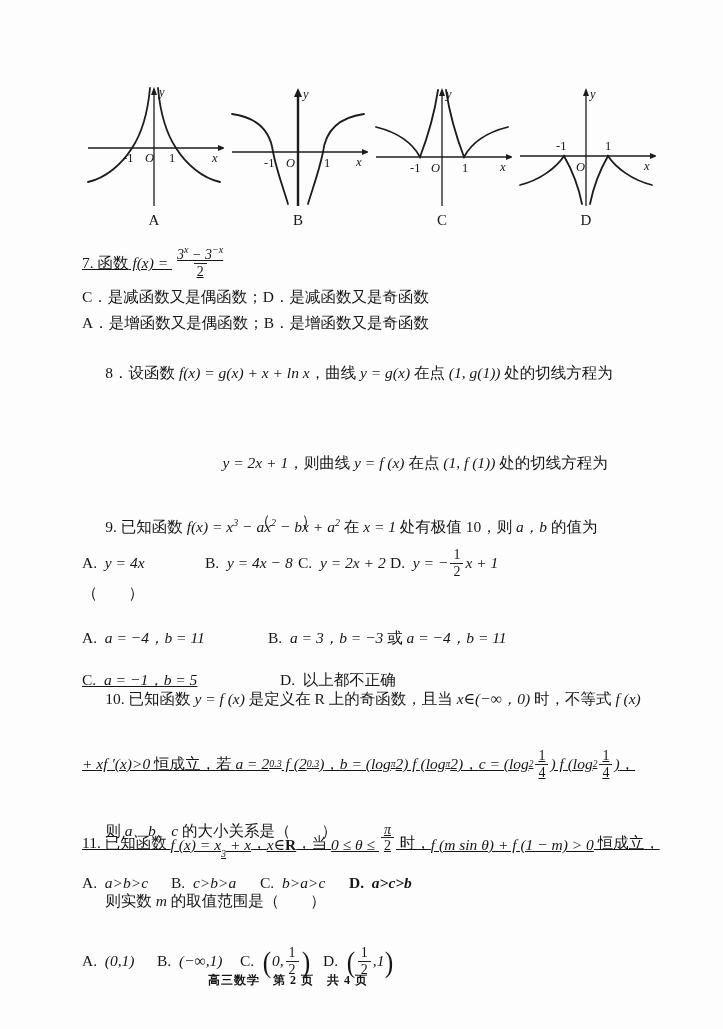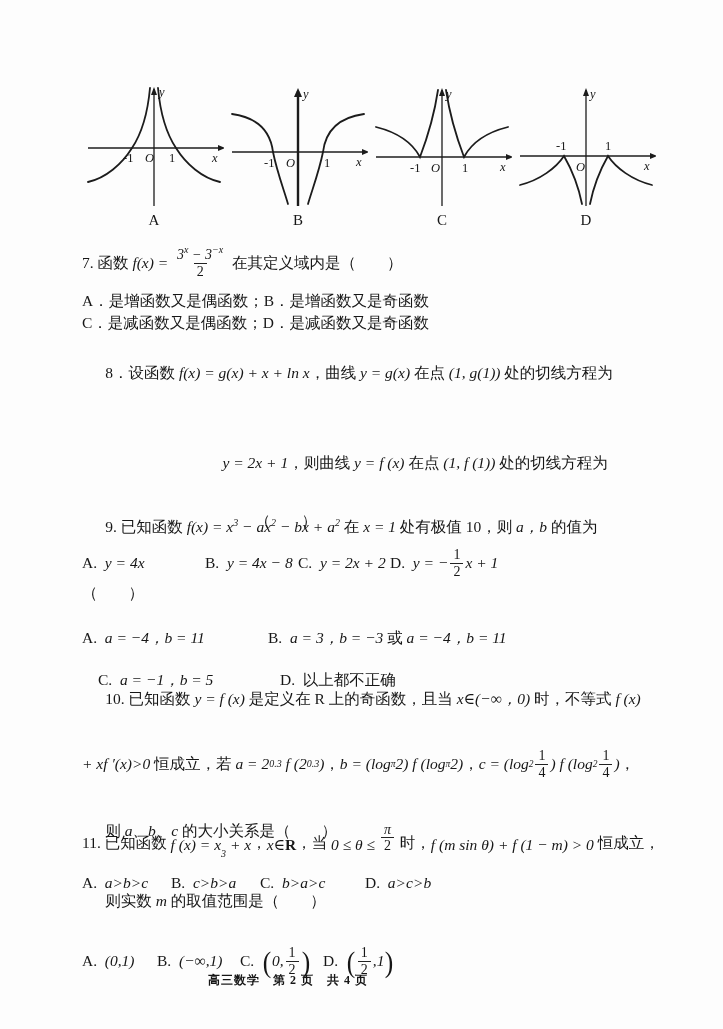--- a/index.html
+++ b/index.html
@@ -9,21 +9,21 @@
     font-family:"Liberation Serif","DejaVu Serif",serif;
     color:#161616; font-size:15.5px;
   }
   .sheet { position:absolute; inset:0; background:#fdfdfd; }
   .block { position:absolute; left:82px; width:610px; }
   .t { font-style:normal; }
   .m { font-style:italic; font-family:"Liberation Serif","DejaVu Serif",serif; }
   .bold { font-weight:bold; }
   .sup { vertical-align:super; font-size:10px; line-height:0; }
   .sub { vertical-align:sub; font-size:9.5px; line-height:0; }
-  .flexline { display:flex; align-items:center; white-space:pre; }
+  .flexline { display:flex; align-items:center; white-space:pre;text-decoration:underline; }
   .baseline { line-height:22px; white-space:pre; }
   .frac { display:inline-flex; flex-direction:column; align-items:center;
           vertical-align:middle; line-height:1.12; margin:0 2px; font-size:14px; }
   .frac .fn { padding:0 3px; }
   .frac .fd { border-top:1.3px solid #222; padding:0 3px; }
   .frac .m  { font-style:italic; }
   .bigp { font-size:30px; font-style:normal; line-height:0.9; vertical-align:middle;
           display:inline-block; transform:scaleX(.85); }
   .row { position:relative; white-space:pre; }
   .abs { position:absolute; top:0; white-space:pre; }
@@ -115,24 +115,24 @@
         <text class="gnum" x="89" y="66">1</text>
         <text class="glabel" x="128" y="86">x</text>
         <text class="glabel" x="74" y="14">y</text>
       </svg>
       <div class="letter">D</div>
     </div>
   </div>
 
   <div class="block" style="top:240px;">
     <div class="flexline" style="height:46px;">
-      <span class="t">7. 函数</span><span class="m"> f(x) = </span><span class="frac"><span class="fn m"><span>3</span><span class="sup">x</span><span> − 3</span><span class="sup">−x</span></span><span class="fd">2</span></span><span class="t"> 在其定义域内是（　　）</span>
+      <span class="t">7. 函数</span><span class="m"> f(x) = </span><span class="frac"><span class="fn m"><span>3</span><span class="sup">x</span><span> − 3</span><span class="sup">−x</span></span><span class="fd">2</span></span>
     </div>
+    <div class="baseline">C．是减函数又是偶函数；D．是减函数又是奇函数</div>
     <div class="baseline" style="margin-top:4px;">A．是增函数又是偶函数；B．是增函数又是奇函数</div>
-    <div class="baseline">C．是减函数又是偶函数；D．是减函数又是奇函数</div>
   </div>
 
   <div class="block" style="top:340px;">
     <div class="baseline">
       <span class="t">8．设函数 </span><span class="m">f(x) = g(x) + x + ln x</span><span class="t">，曲线 </span><span class="m">y = g(x)</span><span class="t"> 在点 </span><span class="m">(1, g(1))</span><span class="t"> 处的切线方程为</span>
     </div>
     <div class="baseline" style="margin-top:24px; padding-left:33px;text-align:center;">
       <span class="m">y = 2x + 1</span><span class="t">，则曲线 </span><span class="m">y = f (x)</span><span class="t"> 在点 </span><span class="m">(1, f (1))</span><span class="t"> 处的切线方程为</span>
     </div>
     <div class="baseline" style="margin-top:14px; padding-left:173px;">（　　）</div>
@@ -147,40 +147,40 @@
   <div class="block" style="top:494px;">
     <div class="baseline">
       <span class="t">9. 已知函数 </span><span class="m">f(x) = x</span><span class="sup m">3</span><span class="m"> − ax</span><span class="sup m">2</span><span class="m"> − bx + a</span><span class="sup m">2</span><span class="t"> 在 </span><span class="m">x = 1</span><span class="t"> 处有极值 10，则 </span><span class="m">a，b</span><span class="t"> 的值为</span>
     </div>
     <div class="baseline" style="margin-top:22px;">（　　）</div>
     <div class="row" style="margin-top:24px; height:22px;">
       <span class="abs" style="left:0;"><span class="t">A.  </span><span class="m">a = −4，b = 11</span></span>
       <span class="abs" style="left:186px;"><span class="t">B.  </span><span class="m">a = 3，b = −3</span><span class="t"> 或 </span><span class="m">a = −4，b = 11</span></span>
     </div>
     <div class="row" style="margin-top:20px; height:22px;">
-      <span class="abs" style="left:16px;"><span class="t">C.  </span><span class="m">a = −1，b = 5</span></span>
+      <span class="abs" style="left:0;text-decoration:underline;"><span class="t">C.  </span><span class="m">a = −1，b = 5</span></span>
       <span class="abs" style="left:198px;"><span class="t">D.  </span><span class="t">以上都不正确</span></span>
     </div>
   </div>
 
   <div class="block" style="top:666px;">
     <div class="baseline">
       <span class="t">10. 已知函数 </span><span class="m">y = f (x)</span><span class="t"> 是定义在 R 上的奇函数，且当 </span><span class="m">x∈(−∞，0)</span><span class="t"> 时，不等式 </span><span class="m">f (x)</span>
     </div>
     <div class="flexline" style="margin-top:12px; height:40px;">
       <span class="m">+ xf ′(x)&gt;0</span><span class="t"> 恒成立，若 </span><span class="m">a = 2</span><span class="sup m">0.3</span><span class="m"> f (2</span><span class="sup m">0.3</span><span class="m">)</span><span class="t">，</span><span class="m">b = (log</span><span class="sub m">π</span><span class="m">2) f (log</span><span class="sub m">π</span><span class="m">2)</span><span class="t">，</span><span class="m">c = (log</span><span class="sub m">2</span><span class="frac"><span class="fn">1</span><span class="fd">4</span></span><span class="m">) f (log</span><span class="sub m">2</span><span class="frac"><span class="fn">1</span><span class="fd">4</span></span><span class="m">)</span><span class="t">，</span>
     </div>
     <div class="baseline" style="margin-top:14px;">
       <span class="t">则 </span><span class="m">a、b、c</span><span class="t"> 的大小关系是（　　）</span>
     </div>
     <div class="row" style="margin-top:10px; height:22px;">
       <span class="abs" style="left:0;"><span class="t">A.  </span><span class="m">a&gt;b&gt;c</span></span>
       <span class="abs" style="left:89px;"><span class="t">B.  </span><span class="m">c&gt;b&gt;a</span></span>
       <span class="abs" style="left:178px;"><span class="t">C.  </span><span class="m">b&gt;a&gt;c</span></span>
-      <span class="abs" style="left:283px;"><span class="t">D.  </span><span class="m">a&gt;c&gt;b</span></span>
+      <span class="abs" style="left:267px;font-weight:bold;"><span class="t">D.  </span><span class="m">a&gt;c&gt;b</span></span>
     </div>
   </div>
 
   <div class="block" style="top:812px;">
     <div class="flexline" style="height:42px;align-items:flex-end;">
       <span class="t">11. 已知函数 </span><span class="m">f (x) = x</span><span class="sup m">3</span><span class="m"> + x</span><span class="t">，</span><span class="m">x∈</span><span class="bold">R</span><span class="t">，当 </span><span class="m">0 ≤ θ ≤ </span><span class="frac"><span class="fn m">π</span><span class="fd">2</span></span><span class="t"> 时，</span><span class="m">f (m sin θ) + f (1 − m) &gt; 0</span><span class="t"> 恒成立，</span>
     </div>
     <div class="baseline" style="margin-top:14px;">
       <span class="t">则实数 </span><span class="m">m</span><span class="t"> 的取值范围是（　　）</span>
     </div>

